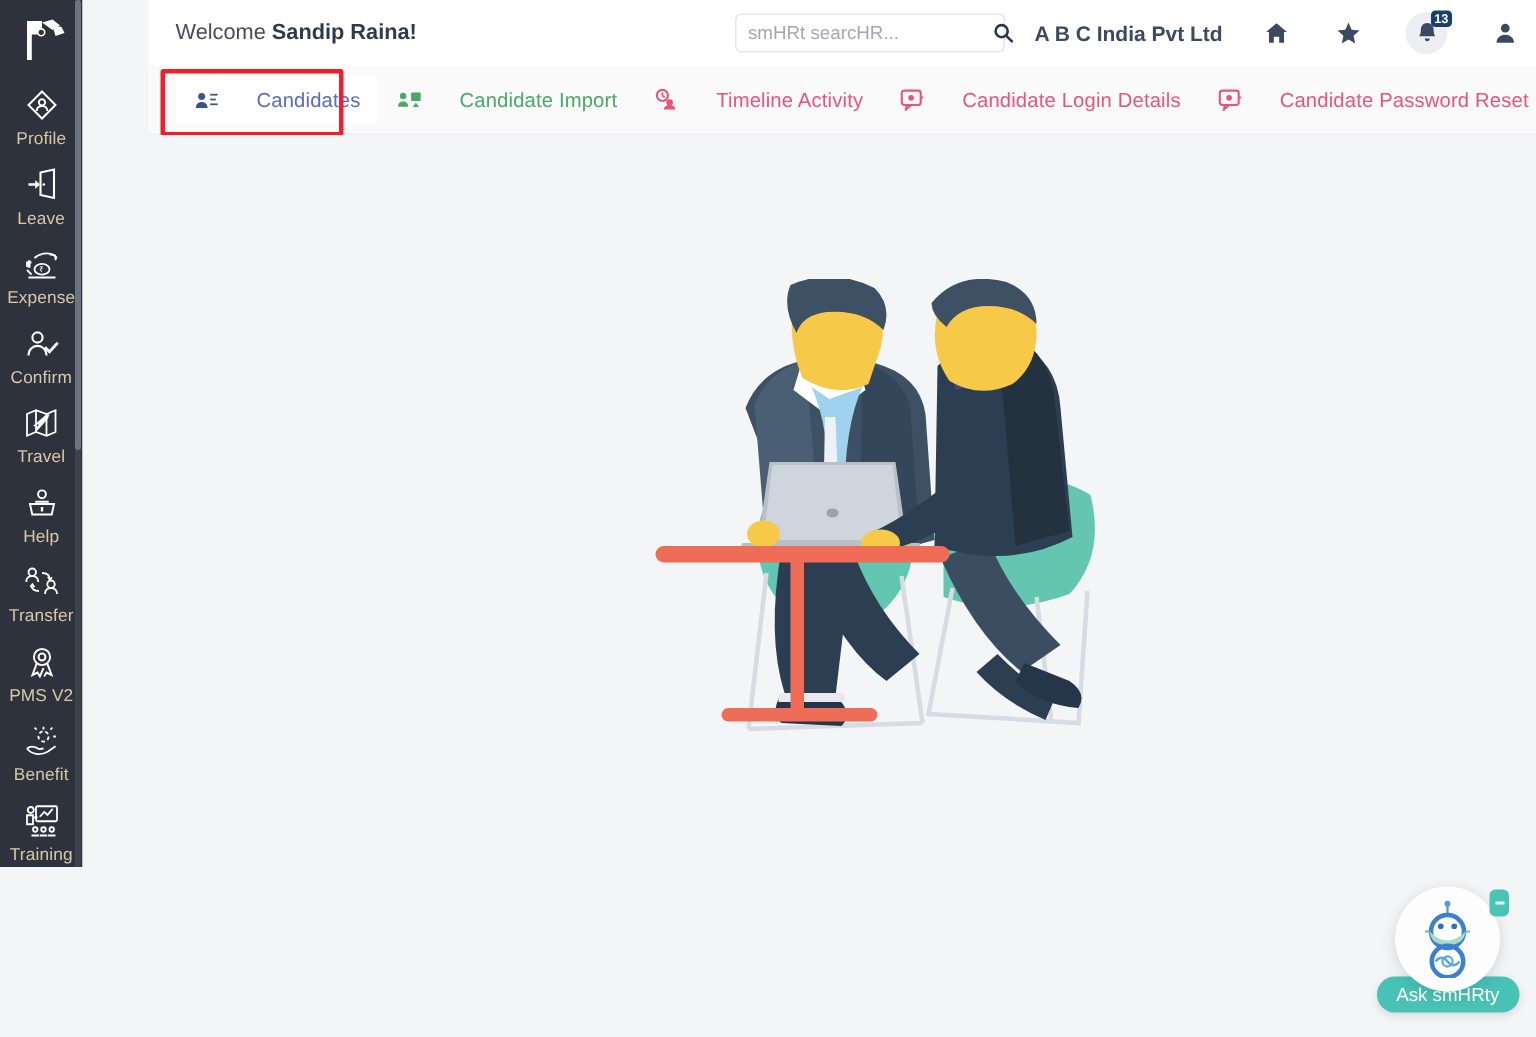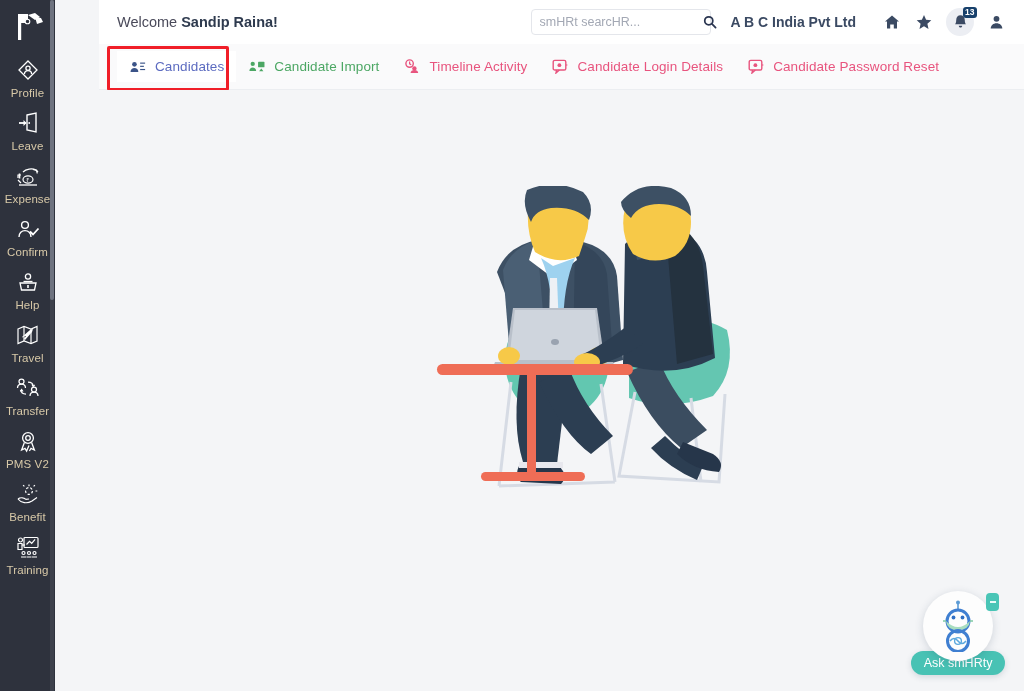--- a/index.html
+++ b/index.html
@@ -5,21 +5,21 @@
   * { box-sizing: border-box; margin: 0; padding: 0; }
   html, body {
     width: 1024px; height: 691px; overflow: hidden;
     font-family: "Liberation Sans", sans-serif;
     background: #f4f5f7;
   }
   #app { position: relative; width: 1024px; height: 691px; display: flex; }
 
   
   .sidebar {
-    width: 55px; height: 691px; flex: 0 0 55px;
+    width: 55px; height: 578px; flex: 0 0 55px;
     background: #2e323d;
     position: relative;
     overflow: hidden;
   }
   .sidebar-scroll {
     width: 55px; height: 691px;
     position: relative;
   }
   .sb-logo {
     height: 50px; display: flex; align-items: center; justify-content: center;
@@ -67,41 +67,41 @@
     color: #6b7280; font-family: "Liberation Sans", sans-serif;
     background: transparent;
   }
   .searchbox input::placeholder { color: #a3a8b4; }
   .search-btn { background: none; border: none; cursor: pointer; padding: 0 2px; display:flex; align-items:center; }
 
   .company {
     font-size: 14px; font-weight: bold; color: #3b4a63;
     margin-right: 26px; white-space: nowrap;
   }
-  .hdr-icons { display: flex; align-items: center; gap: 12px; padding-right: 4px; text-decoration: underline; }
+  .hdr-icons { display: flex; align-items: center; gap: 28px; padding-right: 4px; text-decoration: underline; }
   .hdr-ico { position: relative; cursor: pointer; width: 20px; height: 22px; display:flex; align-items:center; justify-content:center; }
   .hdr-ico.bell {
     background: #eceef3; border-radius: 50%; width: 28px; height: 28px;
   }
   .badge {
     position: absolute; top: -1px; right: -3px;
     background: #17406b; color: #fff; font-size: 8.5px; font-weight: bold;
     border-radius: 3px; padding: 1px 2.5px; line-height: 1;
     min-width: 13px; text-align: center;
   }
 
   
   .tabbar {
     height: 46px; flex: 0 0 46px; background: #fafafb;
     display: flex; align-items: center; padding-left: 18px;
     border-bottom: 1px solid #eceef1;
     position: relative;
   }
   .tab {
-    display: flex; align-items: center; gap: 9px;
+    display: flex; align-items: center; gap: 25px;
     padding: 7px 12px; cursor: pointer; white-space: nowrap;
     font-size: 13.5px;
   }
   .tab-label { letter-spacing: .1px; }
   .tab.active { background: #ffffff; }
   .tab.active .tab-label { color: #5c6bc0; }
   .tab.t-import .tab-label { color: #4ca764; }
   .tab.t-timeline .tab-label { color: #e8547e; }
   .tab.t-login .tab-label { color: #e8547e; }
   .tab.t-reset .tab-label { color: #e8547e; }
@@ -204,40 +204,40 @@
             <circle cx="10" cy="8" r="3.4"></circle>
             <path d="M4 20 c0-4 2.8-6.4 6-6.4 s6 2.4 6 6.4"></path>
             <path d="M15 14.5 l3 3 5.5-6" stroke-width="1.8"></path>
           </svg>
         </span>
         <span class="sb-label">Confirm</span>
       </a>
 
       <a class="sb-item">
         <span class="sb-icon">
+          <svg width="26" height="24" viewBox="0 0 26 24" fill="none" stroke="#ffffff" stroke-width="1.2">
+            <path d="M3 6 l6-2.5 7 2.5 6-2.5 V18 l-6 2.5 -7-2.5 -6 2.5 Z"></path>
+            <path d="M9 3.5 V18"></path>
+              <path d="M16 6 V20.5"></path>
+            <path d="M7 14 l8-7 3-1 -1 3 -7 8 -1-1.6 2-2.2 -1.6-.4 -1.5 1.6 Z" fill="#ffffff" stroke="none"></path>
+          </svg>
+        </span>
+        <span class="sb-label">Travel</span>
+      </a>
+
+      <a class="sb-item">
+        <span class="sb-icon">
           <svg width="24" height="24" viewBox="0 0 24 24" fill="none" stroke="#ffffff" stroke-width="1.3">
             <circle cx="12" cy="6.5" r="2.6"></circle>
             <path d="M7.5 11.5 h9"></path>
             <path d="M4 13 h16 l-1.5 7 h-13 Z"></path>
             <path d="M12 15 v3" stroke-width="1.6"></path>
           </svg>
         </span>
         <span class="sb-label">Help</span>
-      </a>
-
-      <a class="sb-item">
-        <span class="sb-icon">
-          <svg width="26" height="24" viewBox="0 0 26 24" fill="none" stroke="#ffffff" stroke-width="1.2">
-            <path d="M3 6 l6-2.5 7 2.5 6-2.5 V18 l-6 2.5 -7-2.5 -6 2.5 Z"></path>
-            <path d="M9 3.5 V18"></path>
-              <path d="M16 6 V20.5"></path>
-            <path d="M7 14 l8-7 3-1 -1 3 -7 8 -1-1.6 2-2.2 -1.6-.4 -1.5 1.6 Z" fill="#ffffff" stroke="none"></path>
-          </svg>
-        </span>
-        <span class="sb-label">Travel</span>
       </a>
 
       <a class="sb-item">
         <span class="sb-icon">
           <svg width="26" height="24" viewBox="0 0 26 24" fill="none" stroke="#ffffff" stroke-width="1.25">
             <circle cx="6.5" cy="5.5" r="2.5"></circle>
             <path d="M2.5 12 c0-2.6 1.8-4 4-4 s4 1.4 4 4"></path>
             <circle cx="19" cy="13.5" r="2.5"></circle>
             <path d="M15 20 c0-2.6 1.8-4 4-4 s4 1.4 4 4"></path>
             <path d="M13 6 c4 0 5 2 5 4" stroke-dasharray="0"></path>

